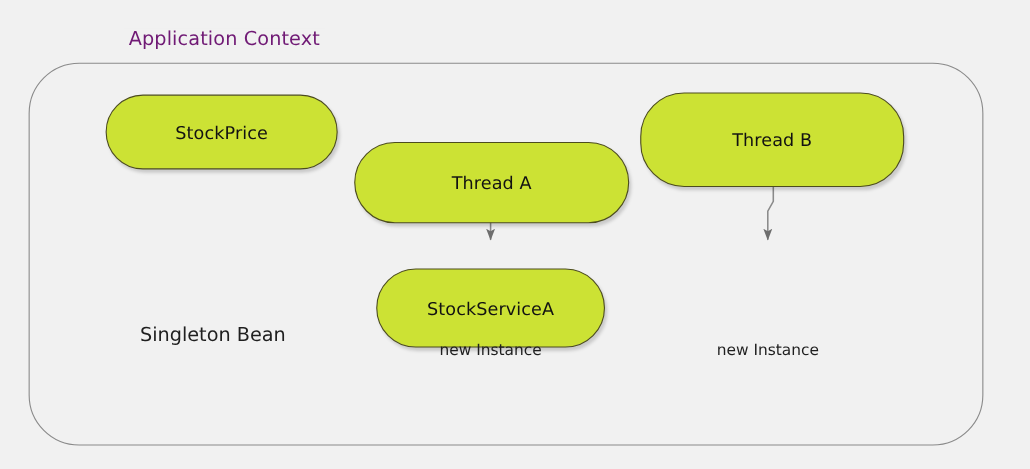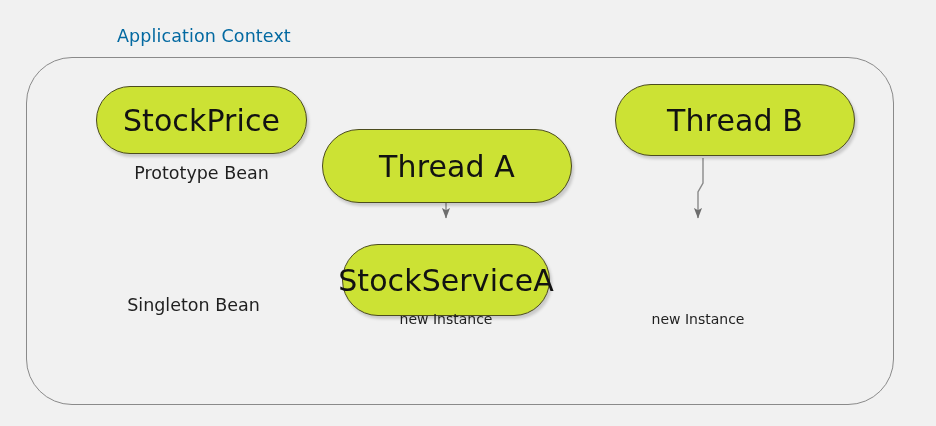--- a/index.html
+++ b/index.html
@@ -35,21 +35,21 @@
     border-radius: 46px;
     background: #f1f1f1;
     box-sizing: border-box;
   }
 
   .context-title {
     position: absolute;
     left: 112px;
     top: 26px;
     font-size: 17.5px;
-    color: #0369a1;
+    color: #701a75;
     letter-spacing: 0.1px;
     white-space: nowrap;
     background: #f1f1f1;
     padding: 0 5px;
     z-index: 5;
   }
 
   
   .node {
     position: absolute;
@@ -57,29 +57,29 @@
     border: 1.3px solid #4c4c1e;
     border-radius: 40px;
     box-sizing: border-box;
     display: flex;
     align-items: center;
     justify-content: center;
     box-shadow: 2px 3px 3px rgba(0,0,0,0.17);
     z-index: 3;
   }
   .node span {
-    font-size: 30px;
+    font-size: 16px;
     color: #121212;
     letter-spacing: 0.1px;
     white-space: nowrap;
   }
 
   #node-stockprice     { left: 96px;  top: 86px;  width: 211px; height: 68px; }
   #node-threada        { left: 322px; top: 84px;  width: 250px; height: 74px; margin-top: 45px; }
-  #node-threadb        { left: 615px; top: 84px;  width: 240px; height: 72px; }
+  #node-threadb        { left: 582px; top: 84px;  width: 240px; height: 86px; }
   #node-stockservice   { left: 96px;  top: 218px; width: 211px; height: 68px; }
   #node-stockservicea  { left: 342px; top: 222px; width: 208px; height: 72px; margin-top: 22px; }
   #node-stockserviceb  { left: 594px; top: 222px; width: 208px; height: 72px; }
 
   
   .caption {
     position: absolute;
     color: #1f1f1f;
     white-space: nowrap;
     text-align: center;
@@ -135,21 +135,20 @@
   <div class="node" id="node-threadb">
     <span>Thread B</span>
   </div>
 
 
   <div class="node" id="node-stockservicea">
     <span>StockServiceA</span>
   </div>
 
 
-  <div class="caption caption-lg" id="cap-prototype">Prototype Bean</div>
 
   <div class="caption caption-lg" id="cap-singleton">Singleton Bean</div>
 
   <div class="caption caption-sm" id="cap-newinst-a">new Instance</div>
 
   <div class="caption caption-sm" id="cap-newinst-b">new Instance</div>
 
 </div>
 
 </body></html>

